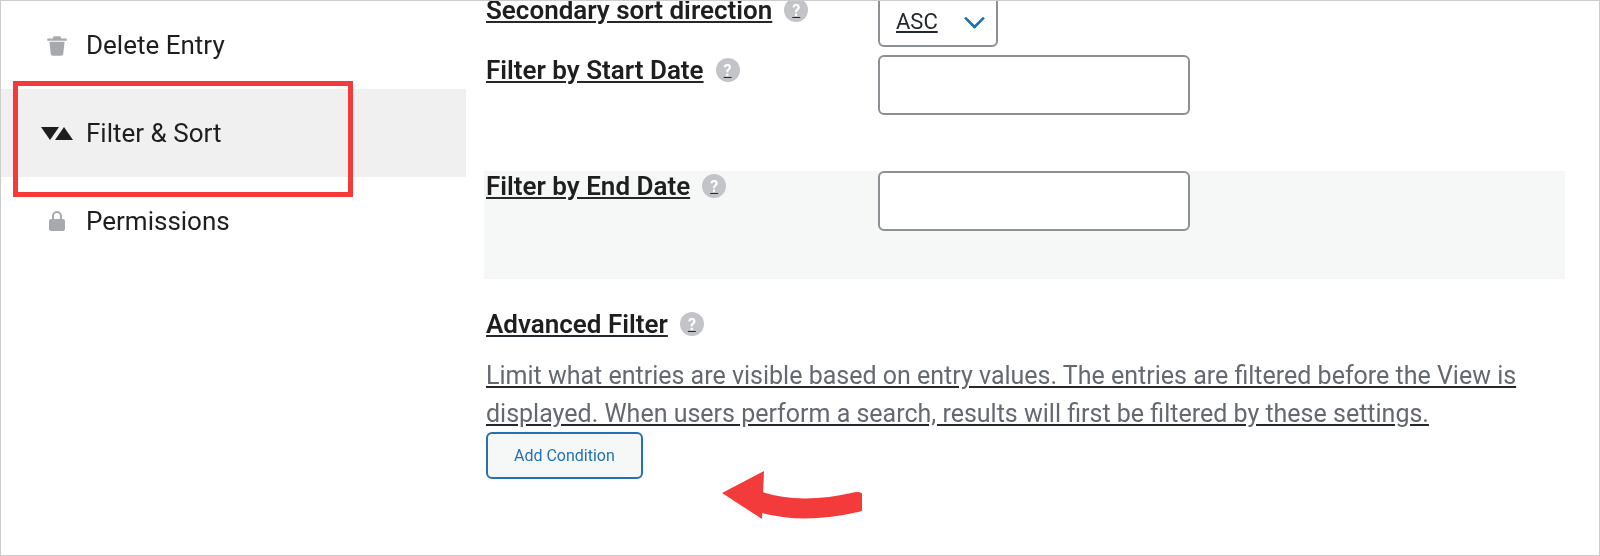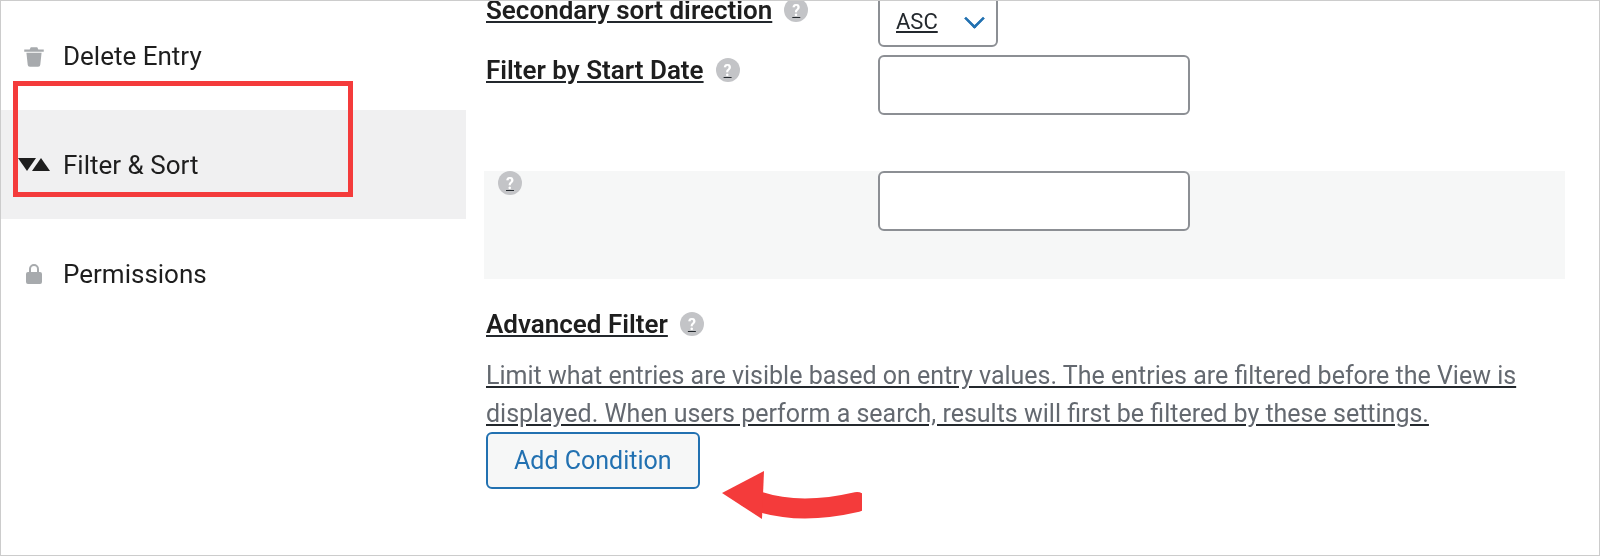--- a/index.html
+++ b/index.html
@@ -17,22 +17,22 @@
     width: 465px;
     flex: 0 0 465px;
     background: #fff;
     padding-top: 0;
     position: relative;
     border-right: none;
   }
   .sidebar-item {
     display: flex;
     align-items: center;
-    height: 109px;
-    padding-left: 18px;
+    height: 88px;
+    padding-left: 41px;
     font-size: 26px;
     color: #1e1e1e;
     cursor: pointer;
   }
   .sidebar-item.active {
     background: #f0f0f1;
   }
   .sidebar-item .icon {
     width: 30px;
     margin-right: 14px;
@@ -126,21 +126,21 @@
   .section .form-label { margin-bottom: 18px; }
   .section p {
     font-size: 25px;
     line-height: 1.5;
     color: #646970;
   }
   .btn-outline {
     display: inline-block;
     border: 2px solid #2271b1;
     color: #2271b1;
-    font-size: 25px;
+    font-size: 16px;
     padding: 12px 26px;
     border-radius: 6px;
     background: #f6f7f7;
     cursor: pointer;
   }
   .arrow {
     position: absolute;
     pointer-events: none;
   }
 </style>
@@ -194,20 +194,21 @@
     <div class="form-row" style="height:116px;">
       <div class="form-label">
         <span>Filter by Start Date</span>
         <span class="help-icon">?</span>
       </div>
       <input type="text" class="text-input" value="" style="">
     </div>
 
     <div class="form-row alt" style="height:108px;">
       <div class="form-label">
+        <span>Filter by End Date</span>
         <span class="help-icon">?</span>
       </div>
       <input type="text" class="text-input" value="" style="">
     </div>
 
     <div class="section">
       <div class="form-label">
         <span>Advanced Filter</span>
         <span class="help-icon">?</span>
       </div>

